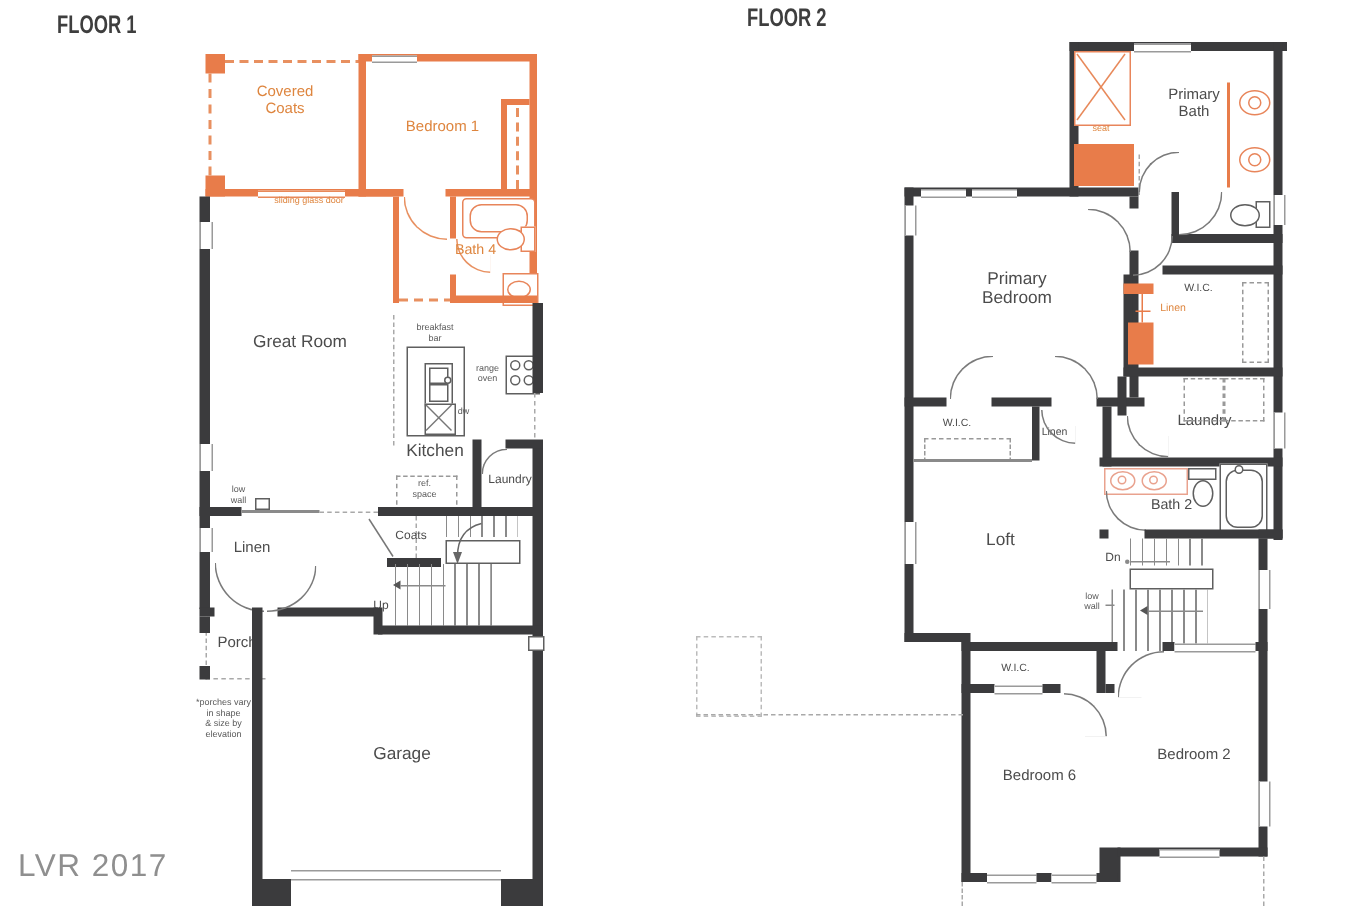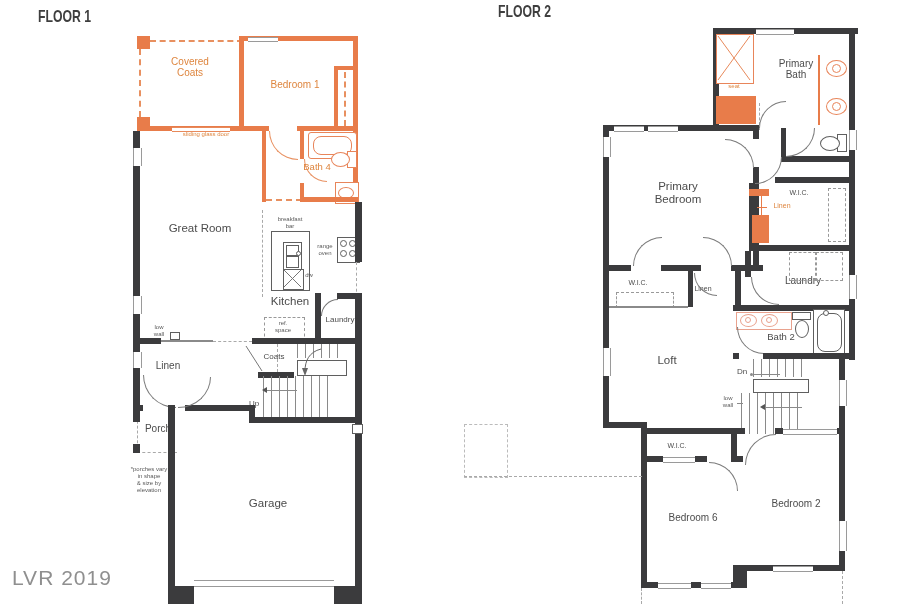--- a/index.html
+++ b/index.html
@@ -162,21 +162,21 @@
 &amp; size by
 elevation</div>
 
   <i class="wall" style="left:168px;top:405px;width:7px;height:191px"></i>
   <i class="bx" style="left:352px;top:424px;width:9px;height:8px"></i>
   <div class="lbl fz11" style="left:240px;top:497px;width:56px">Garage</div>
   <i class="wall" style="left:168px;top:586px;width:26px;height:18px"></i>
   <i class="wall" style="left:334px;top:586px;width:28px;height:18px"></i>
   <i class="win-h" style="left:194px;top:580px;width:140px;height:5px"></i>
 
-  <div class="wm" style="left:12px;top:566px">LVR 2019</div>
+  <div class="wm" style="left:12px;top:566px">LVR 2017</div>
 
   <div class="ftitle" style="left:498px;top:2px">FLOOR 2</div>
 
   <i class="wall" style="left:713px;top:28px;width:145px;height:6px"></i>
   <i class="win-h" style="left:756px;top:29px;width:38px;height:4px"></i>
   <i class="wall" style="left:713px;top:28px;width:6px;height:103px"></i>
   <i class="wall" style="left:849px;top:28px;width:6px;height:332px"></i>
   <i class="win-v" style="left:849px;top:130px;width:6px;height:20px"></i>
   <i class="win-v" style="left:849px;top:275px;width:6px;height:24px"></i>
   <i class="obx" style="left:716px;top:34px;width:36px;height:48px"></i>

